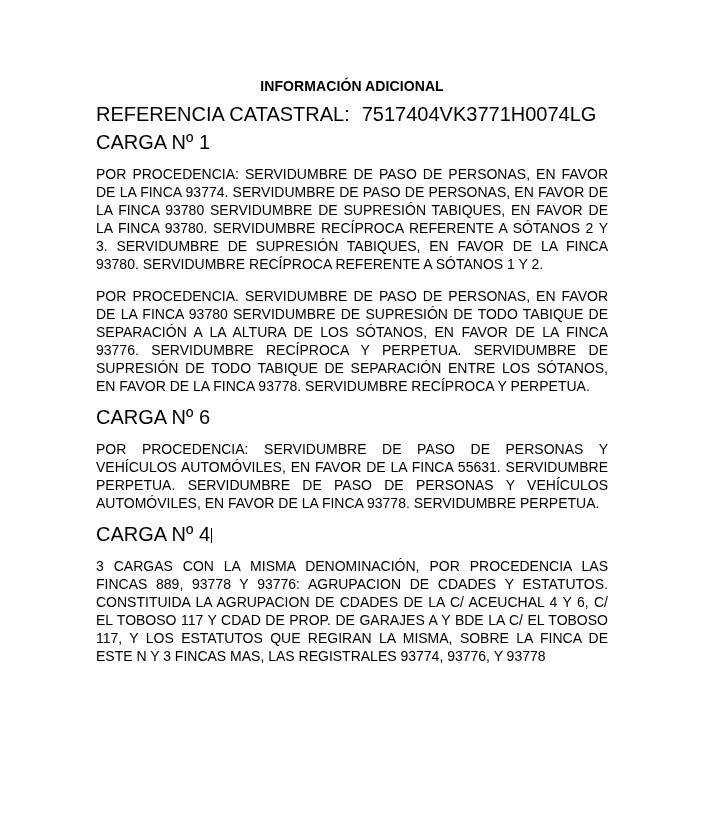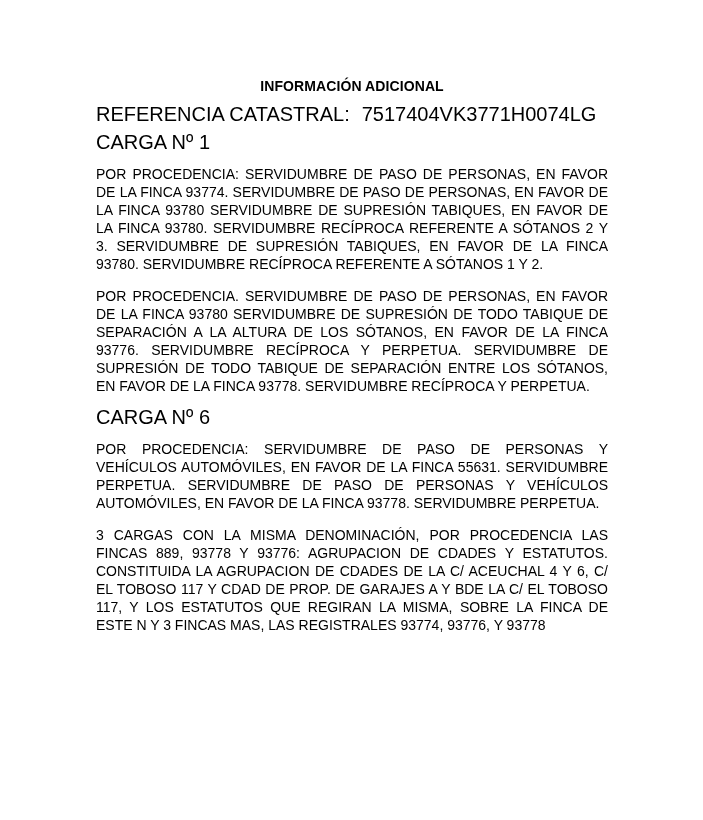--- a/index.html
+++ b/index.html
@@ -74,17 +74,18 @@
 
     <p class="para">POR PROCEDENCIA: SERVIDUMBRE DE PASO DE PERSONAS, EN FAVOR DE LA FINCA 93774. SERVIDUMBRE DE PASO DE PERSONAS, EN FAVOR DE LA FINCA 93780 SERVIDUMBRE DE SUPRESIÓN TABIQUES, EN FAVOR DE LA FINCA 93780. SERVIDUMBRE RECÍPROCA REFERENTE A SÓTANOS 2 Y 3. SERVIDUMBRE DE SUPRESIÓN TABIQUES, EN FAVOR DE LA FINCA 93780. SERVIDUMBRE RECÍPROCA REFERENTE A SÓTANOS 1 Y 2.</p>
 
 
     <p class="para">POR PROCEDENCIA. SERVIDUMBRE DE PASO DE PERSONAS, EN FAVOR DE LA FINCA 93780 SERVIDUMBRE DE SUPRESIÓN DE TODO TABIQUE DE SEPARACIÓN A LA ALTURA DE LOS SÓTANOS, EN FAVOR DE LA FINCA 93776. SERVIDUMBRE RECÍPROCA Y PERPETUA. SERVIDUMBRE DE SUPRESIÓN DE TODO TABIQUE DE SEPARACIÓN ENTRE LOS SÓTANOS, EN FAVOR DE LA FINCA 93778. SERVIDUMBRE RECÍPROCA Y PERPETUA.</p>
 
     <p class="section-heading">CARGA Nº 6</p>
 
     <p class="para">POR PROCEDENCIA: SERVIDUMBRE DE PASO DE PERSONAS Y VEHÍCULOS AUTOMÓVILES, EN FAVOR DE LA FINCA 55631. SERVIDUMBRE PERPETUA. SERVIDUMBRE DE PASO DE PERSONAS Y VEHÍCULOS AUTOMÓVILES, EN FAVOR DE LA FINCA 93778. SERVIDUMBRE PERPETUA.</p>
 
+    <p class="section-heading"><span>CARGA Nº 4</span><span class="caret"></span></p>
 
     <p class="para">3 CARGAS CON LA MISMA DENOMINACIÓN, POR PROCEDENCIA LAS FINCAS 889, 93778 Y 93776: AGRUPACION DE CDADES Y ESTATUTOS. CONSTITUIDA LA AGRUPACION DE CDADES DE LA C/ ACEUCHAL 4 Y 6, C/ EL TOBOSO 117 Y CDAD DE PROP. DE GARAJES A Y BDE LA C/ EL TOBOSO 117, Y LOS ESTATUTOS QUE REGIRAN LA MISMA, SOBRE LA FINCA DE ESTE N Y 3 FINCAS MAS, LAS REGISTRALES 93774, 93776, Y 93778</p>
 
   </div>
 </div>
 
 </body></html>

